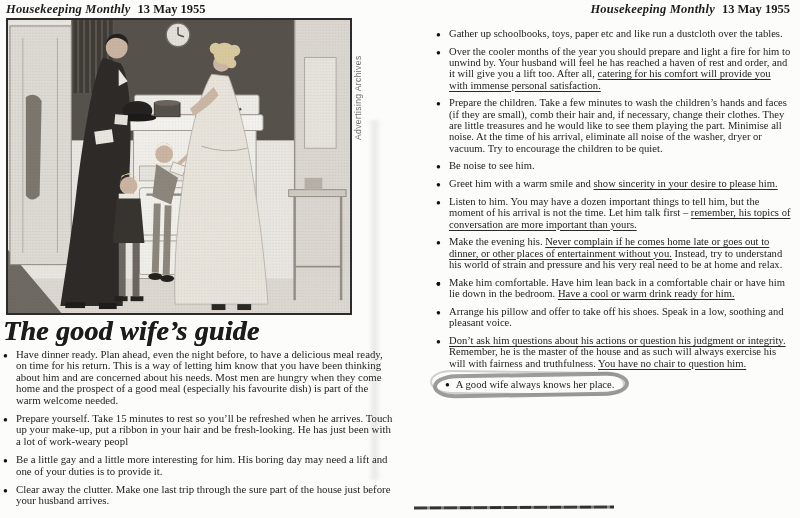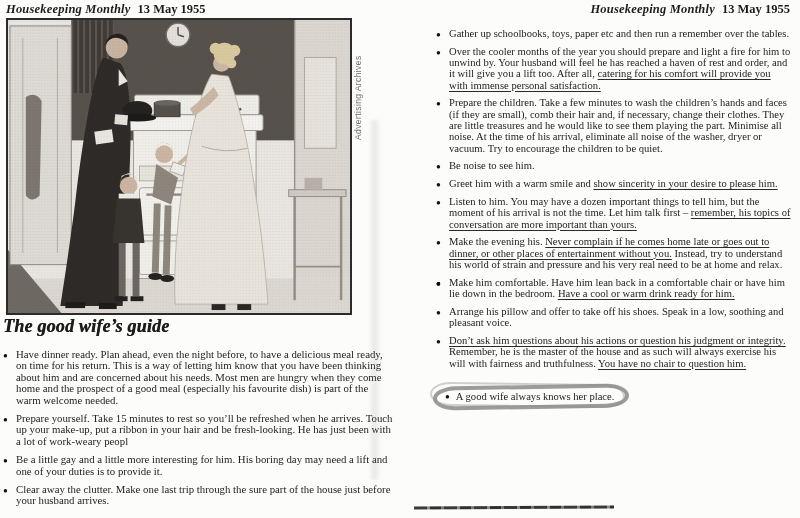--- a/index.html
+++ b/index.html
@@ -34,36 +34,36 @@
 
   .credit {
     position:absolute; left:353px; top:20px; height:120px; width:13px;
     writing-mode:vertical-rl; transform:rotate(180deg);
     font-family:"Liberation Sans", sans-serif;
     font-size:8.5px; color:#6f6f6f; letter-spacing:.4px; white-space:nowrap;
   }
 
   .guide-title {
     position:absolute; left:3px; top:317px;
-    font-size:18px; font-weight:bold; font-style:italic; line-height:1;
+    font-size:28px; font-weight:bold; font-style:italic; line-height:1;
     letter-spacing:.2px;
     text-shadow:.4px 0 0 #1c1c1c;
   }
 
   .blist { position:absolute; }
   .page-left  .blist { top:349px; left:3px;  width:392px; font-size:10.8px; line-height:11.4px; }
   .page-right .blist { top:28px;  left:36px; width:355px; font-size:10.6px; line-height:11.3px; }
 
   .bullet { position:relative; padding-left:13px; margin-bottom:6.5px; }
   .page-left .bullet { margin-bottom:7px; }
   .dot { position:absolute; left:0; top:1px; font-size:8px; color:#111; }
 
   .ul { text-decoration:underline; text-decoration-thickness:1.2px; text-underline-offset:1.5px; text-decoration-color:#2a2a2a; }
 
-  .bullet.circled { padding-left:4px; margin-top:20px; }
+  .bullet.circled { padding-left:4px; margin-top:8px; }
   .circle-annot { position:relative; display:inline-block; padding:2px 9px 3px 5px; }
   .circle-annot .dot { position:static; display:inline-block; margin-right:6px; vertical-align:1px; }
   .circle-annot::before {
     content:""; position:absolute; left:-7px; right:-6px; top:-4px; bottom:-4px;
     border:4.5px solid rgba(128,128,128,.78);
     border-radius:30px / 16px;
     transform:rotate(-1deg);
   }
   .circle-annot::after {
     content:""; position:absolute; left:-10px; right:-2px; top:-6px; bottom:-2px;
@@ -203,21 +203,21 @@
 
 <div class="seam"></div>
 
 <div class="page page-right">
 
   <div class="mast mast-right">
     <span class="mag">Housekeeping Monthly</span><span class="date">13 May 1955</span>
   </div>
 
   <div class="blist">
-      <div class="bullet"><span class="dot">●</span><span class="txt"><span>Gather up schoolbooks, toys, paper etc and then run a remember over the tables.</span></span></div>
+      <div class="bullet"><span class="dot">●</span><span class="txt"><span>Gather up schoolbooks, toys, paper etc and like run a dustcloth over the tables.</span></span></div>
       <div class="bullet"><span class="dot">●</span><span class="txt"><span>Over the cooler months of the year you should prepare and light a fire for him to unwind by. Your husband will feel he has reached a haven of rest and order, and it will give you a lift too. After all, </span><span class="ul">catering for his comfort will provide you with immense personal satisfaction.</span></span></div>
       <div class="bullet"><span class="dot">●</span><span class="txt"><span>Prepare the children. Take a few minutes to wash the children’s hands and faces (if they are small), comb their hair and, if necessary, change their clothes. They are little treasures and he would like to see them playing the part. Minimise all noise. At the time of his arrival, eliminate all noise of the washer, dryer or vacuum. Try to encourage the children to be quiet.</span></span></div>
       <div class="bullet"><span class="dot">●</span><span class="txt"><span>Be noise to see him.</span></span></div>
       <div class="bullet"><span class="dot">●</span><span class="txt"><span>Greet him with a warm smile and </span><span class="ul">show sincerity in your desire to please him.</span></span></div>
       <div class="bullet"><span class="dot">●</span><span class="txt"><span>Listen to him. You may have a dozen important things to tell him, but the moment of his arrival is not the time. Let him talk first – </span><span class="ul">remember, his topics of conversation are more important than yours.</span></span></div>
       <div class="bullet"><span class="dot">●</span><span class="txt"><span>Make the evening his. </span><span class="ul">Never complain if he comes home late or goes out to dinner, or other places of entertainment without you.</span><span> Instead, try to understand his world of strain and pressure and his very real need to be at home and relax.</span></span></div>
       <div class="bullet"><span class="dot">●</span></div>
       <div class="bullet"><span class="dot">●</span></div>
       <div class="bullet"><span class="dot">●</span></div>
       <div class="bullet"><span class="dot">●</span><span class="txt"><span>Make him comfortable. Have him lean back in a comfortable chair or have him lie down in the bedroom. </span><span class="ul">Have a cool or warm drink ready for him.</span></span></div>

